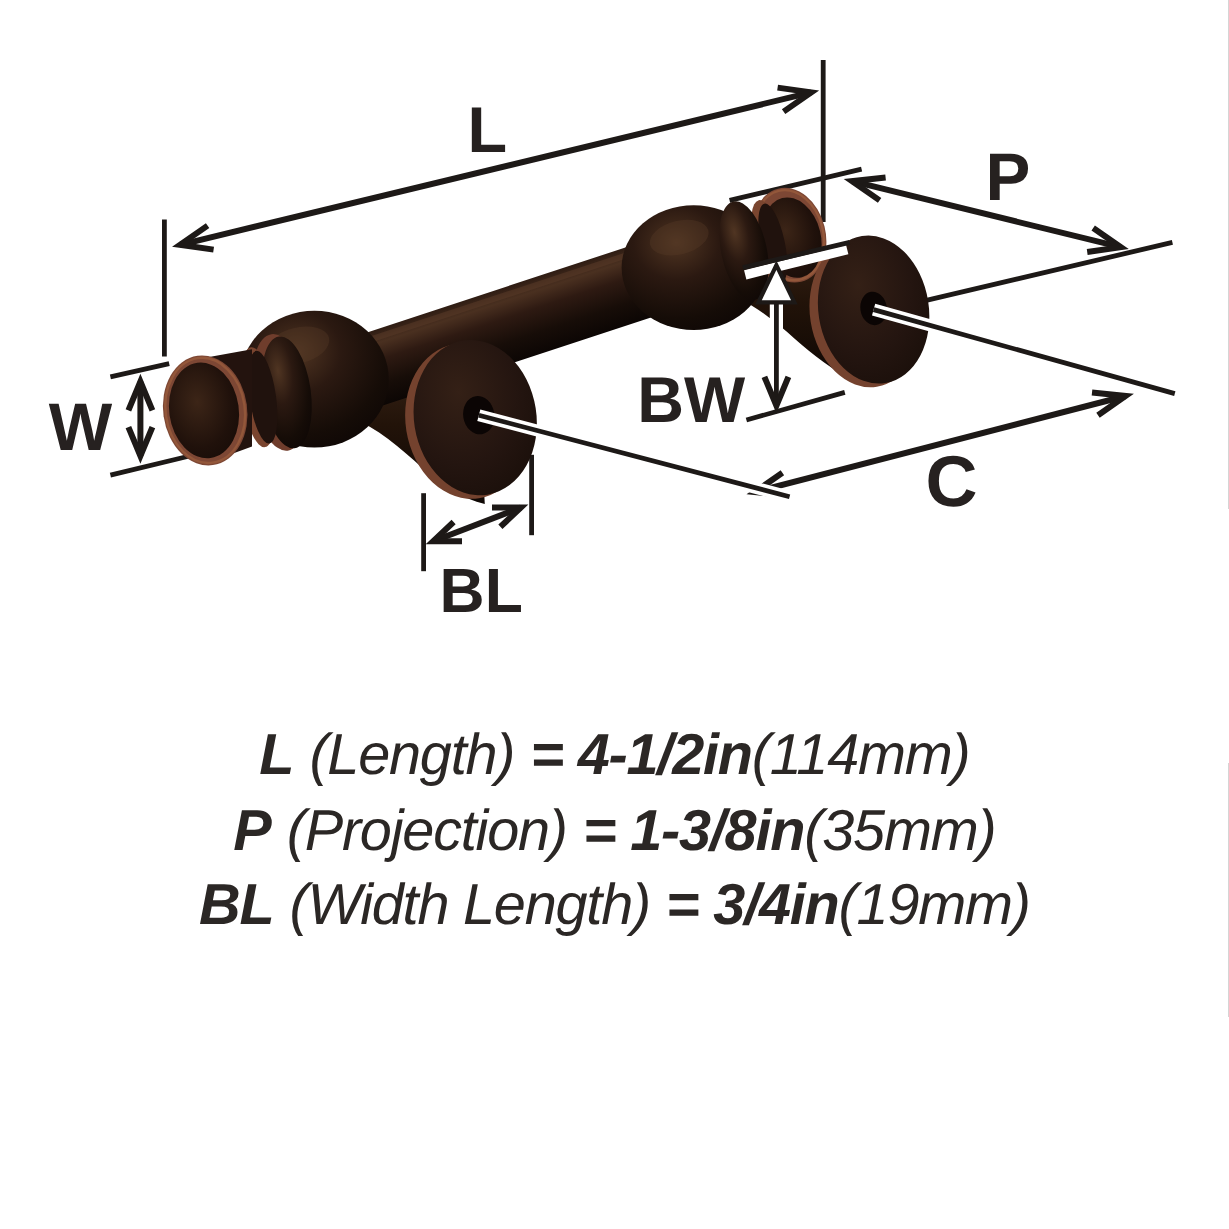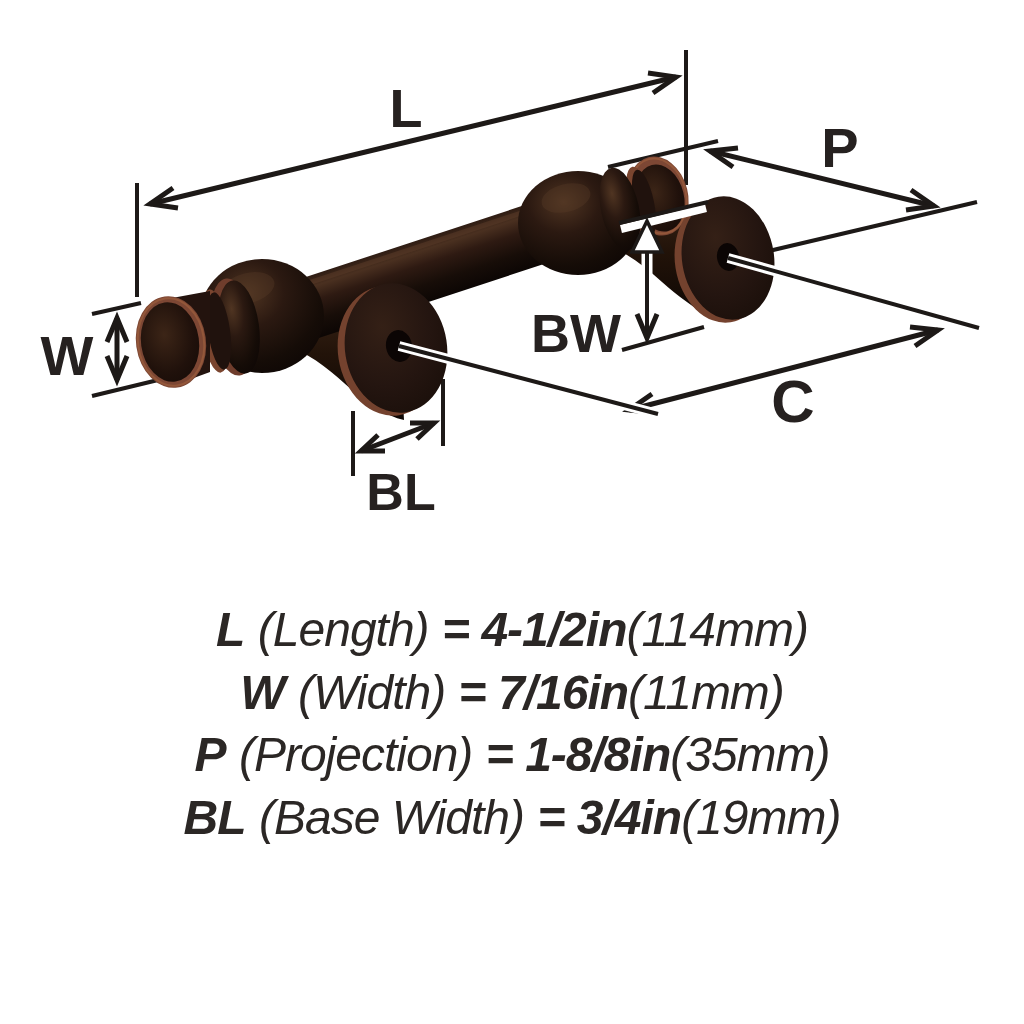--- a/index.html
+++ b/index.html
@@ -186,17 +186,16 @@
       <line class="case" stroke-width="11" x1="647" y1="248" x2="647" y2="336"></line>
       <line class="ln" x1="647" y1="246" x2="647" y2="337"></line>
       <polygon points="647,221 632,252 662,252" fill="var(--c-white)" stroke="var(--c-line)" stroke-width="3.5"></polygon>
       <path class="arr" d="M637,314 L647,338 L657,314"></path>
       <text x="576" y="352" font-size="54">BW</text>
     </g>
   </svg>
 
   <div class="specs">
       <div class="spec-line"><span class="b">L</span><span class="sp"></span><span class="">(Length)</span><span class="sp"></span><span class="b">= 4-1/2in</span><span class="">(114mm)</span></div>
-      <div class="spec-line"><span class="b">W</span><span class="sp"></span><span class="">(Width)</span><span class="sp"></span><span class="b">= 7/16in</span><span class="">(11mm)</span></div>
-      <div class="spec-line"><span class="b">P</span><span class="sp"></span><span class="">(Projection)</span><span class="sp"></span><span class="b">= 1-8/8in</span><span class="">(35mm)</span></div>
-      <div class="spec-line"><span class="b">BL</span><span class="sp"></span><span class="">(Base Width)</span><span class="sp"></span><span class="b">= 3/4in</span><span class="">(19mm)</span></div>
+      <div class="spec-line"><span class="b">P</span><span class="sp"></span><span class="">(Projection)</span><span class="sp"></span><span class="b">= 1-3/8in</span><span class="">(35mm)</span></div>
+      <div class="spec-line"><span class="b">BL</span><span class="sp"></span><span class="">(Width Length)</span><span class="sp"></span><span class="b">= 3/4in</span><span class="">(19mm)</span></div>
     </div>
 </div>
 
 </body></html>

